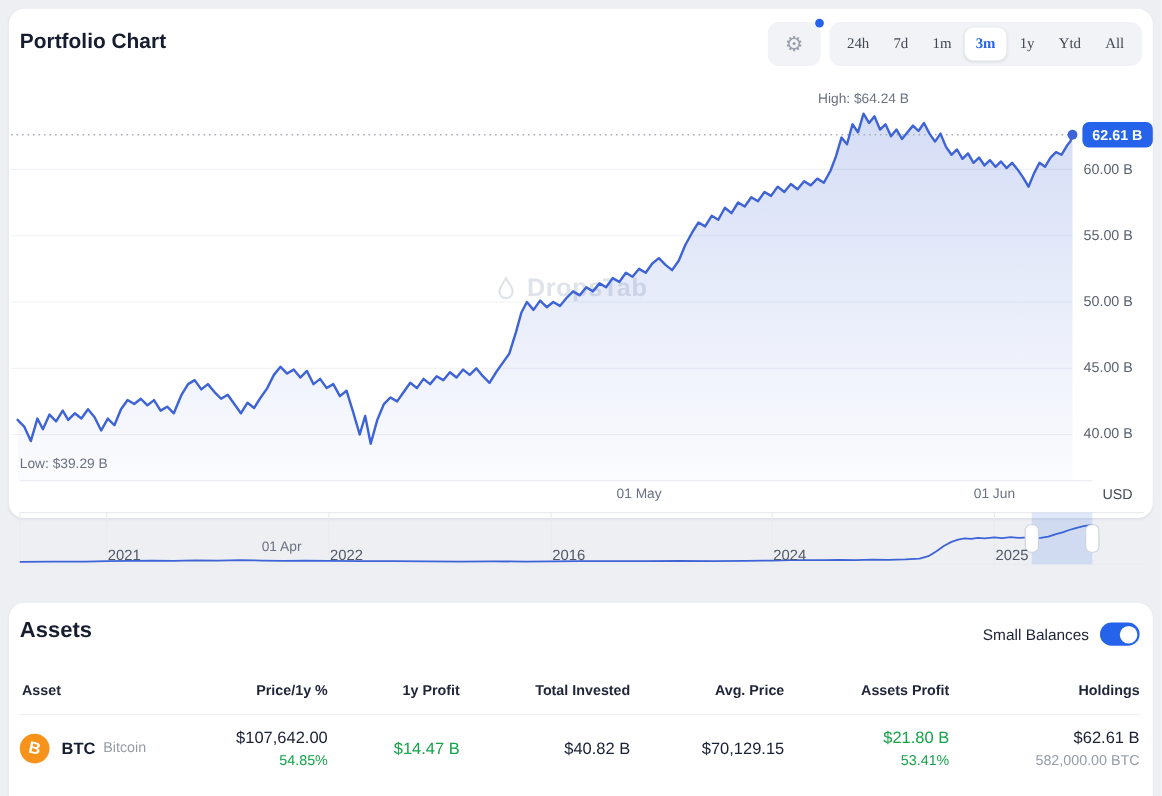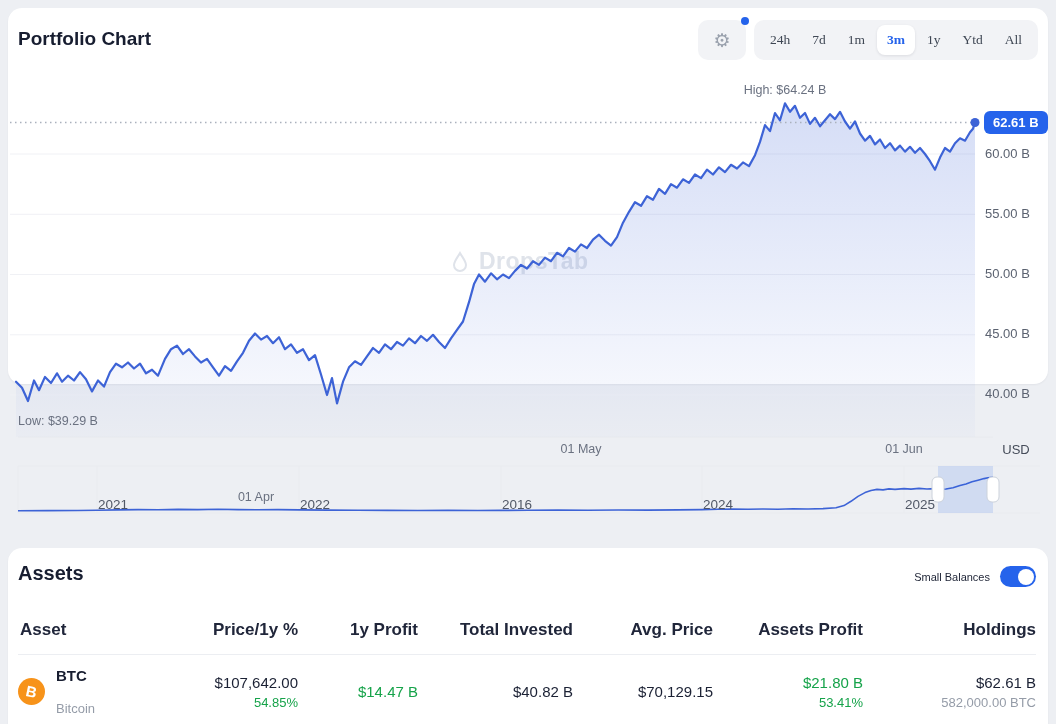--- a/index.html
+++ b/index.html
@@ -8,21 +8,21 @@
     background: var(--page-bg, #edeff3);
     font-family: "Liberation Sans", "DejaVu Sans", sans-serif;
     color: #1a2033;
     position: relative;
   }
   .card {
     position: absolute; left: 8px; width: 1040px;
     background: #ffffff; border-radius: 14px;
     box-shadow: 0 1px 2px rgba(16,24,40,.05);
   }
-  #chart-card { top: 8px; height: 376px; }
+  #chart-card { top: 8px; height: 463px; }
   #assets-card { top: 548px; height: 200px; }
 
   
   .chart-title {
     position: absolute; left: 10px; top: 20px;
     font-size: 19px; font-weight: bold; color: #171d30;
   }
   .controls { position: absolute; top: 12px; right: 10px; display: flex; gap: 8px; align-items: stretch; }
   .gear-btn {
     position: relative; width: 48px; height: 40px; border: none; cursor: pointer;
@@ -75,51 +75,51 @@
   .year-label { top: 489px; font-size: 13.5px; color: #515866; }
   .watermark {
     position: absolute; left: 440px; top: 240px; z-index: 0;
     display: flex; align-items: center; gap: 7px;
     color: #dfe3ea; font-size: 23px; font-weight: bold; letter-spacing: .5px;
   }
 
   
   .assets-title { position: absolute; left: 10px; top: 14px; font-size: 20px; font-weight: bold; color: #171d30; }
   .sb-wrap { position: absolute; right: 12px; top: 18px; display: flex; align-items: center; gap: 10px; }
-  .sb-label { font-size: 11px; color: #1d2335; }
+  .sb-label { font-size: 14px; color: #1d2335; }
   .toggle {
     width: 36px; height: 21px; border-radius: 12px; background: var(--accent, #2563eb);
     position: relative; cursor: pointer; border: none;
   }
   .toggle .knob {
     position: absolute; top: 2.5px; right: 2.5px; width: 16px; height: 16px;
     border-radius: 50%; background: #fff;
   }
   .tbl { position: absolute; left: 10px; right: 12px; top: 62px; }
   .tbl-head, .tbl-row {
     display: grid;
     grid-template-columns: 160px 120px 120px 155px 140px 150px 1fr;
     align-items: center;
   }
   .tbl-head { padding: 10px 0 14px 0; border-bottom: 1px solid #eceef2; }
-  .th { font-size: 17px; font-weight: bold; color: #20263a; text-align: right; }
+  .th { font-size: 13px; font-weight: bold; color: #20263a; text-align: right; }
   .th:first-child { text-align: left; padding-left: 2px; }
   .tbl-row { padding: 12px 0; }
   .cell { text-align: right; display: flex; flex-direction: column; gap: 4px; }
   .cell .primary { font-size: 15px; color: #1b2134; }
   .cell .secondary { font-size: 13px; color: #959ca8; }
   .cell .green { color: var(--green, #16a34a); }
   .asset-cell { display: flex; align-items: center; gap: 11px; text-align: left; }
   .coin-icon {
     width: 27px; height: 27px; border-radius: 50%; background: var(--orange, #f7931a);
     display: flex; align-items: center; justify-content: center;
     color: #fff; font-weight: bold; font-size: 15px; transform: none;
   }
   .coin-icon span { display: block; transform: rotate(12deg); }
-  .asset-names { display: flex; flex-direction: column; gap: 17px; }
+  .asset-names { display: flex; flex-direction: row; gap: 7px; }
   .asset-sym { font-size: 15px; font-weight: bold; color: #171d30; }
   .asset-name { font-size: 13px; color: #959ca8; }
 </style>
 </head>
 <body>
 
 <div class="card" id="chart-card">
 
   <div class="chart-title">Portfolio Chart</div>
 

